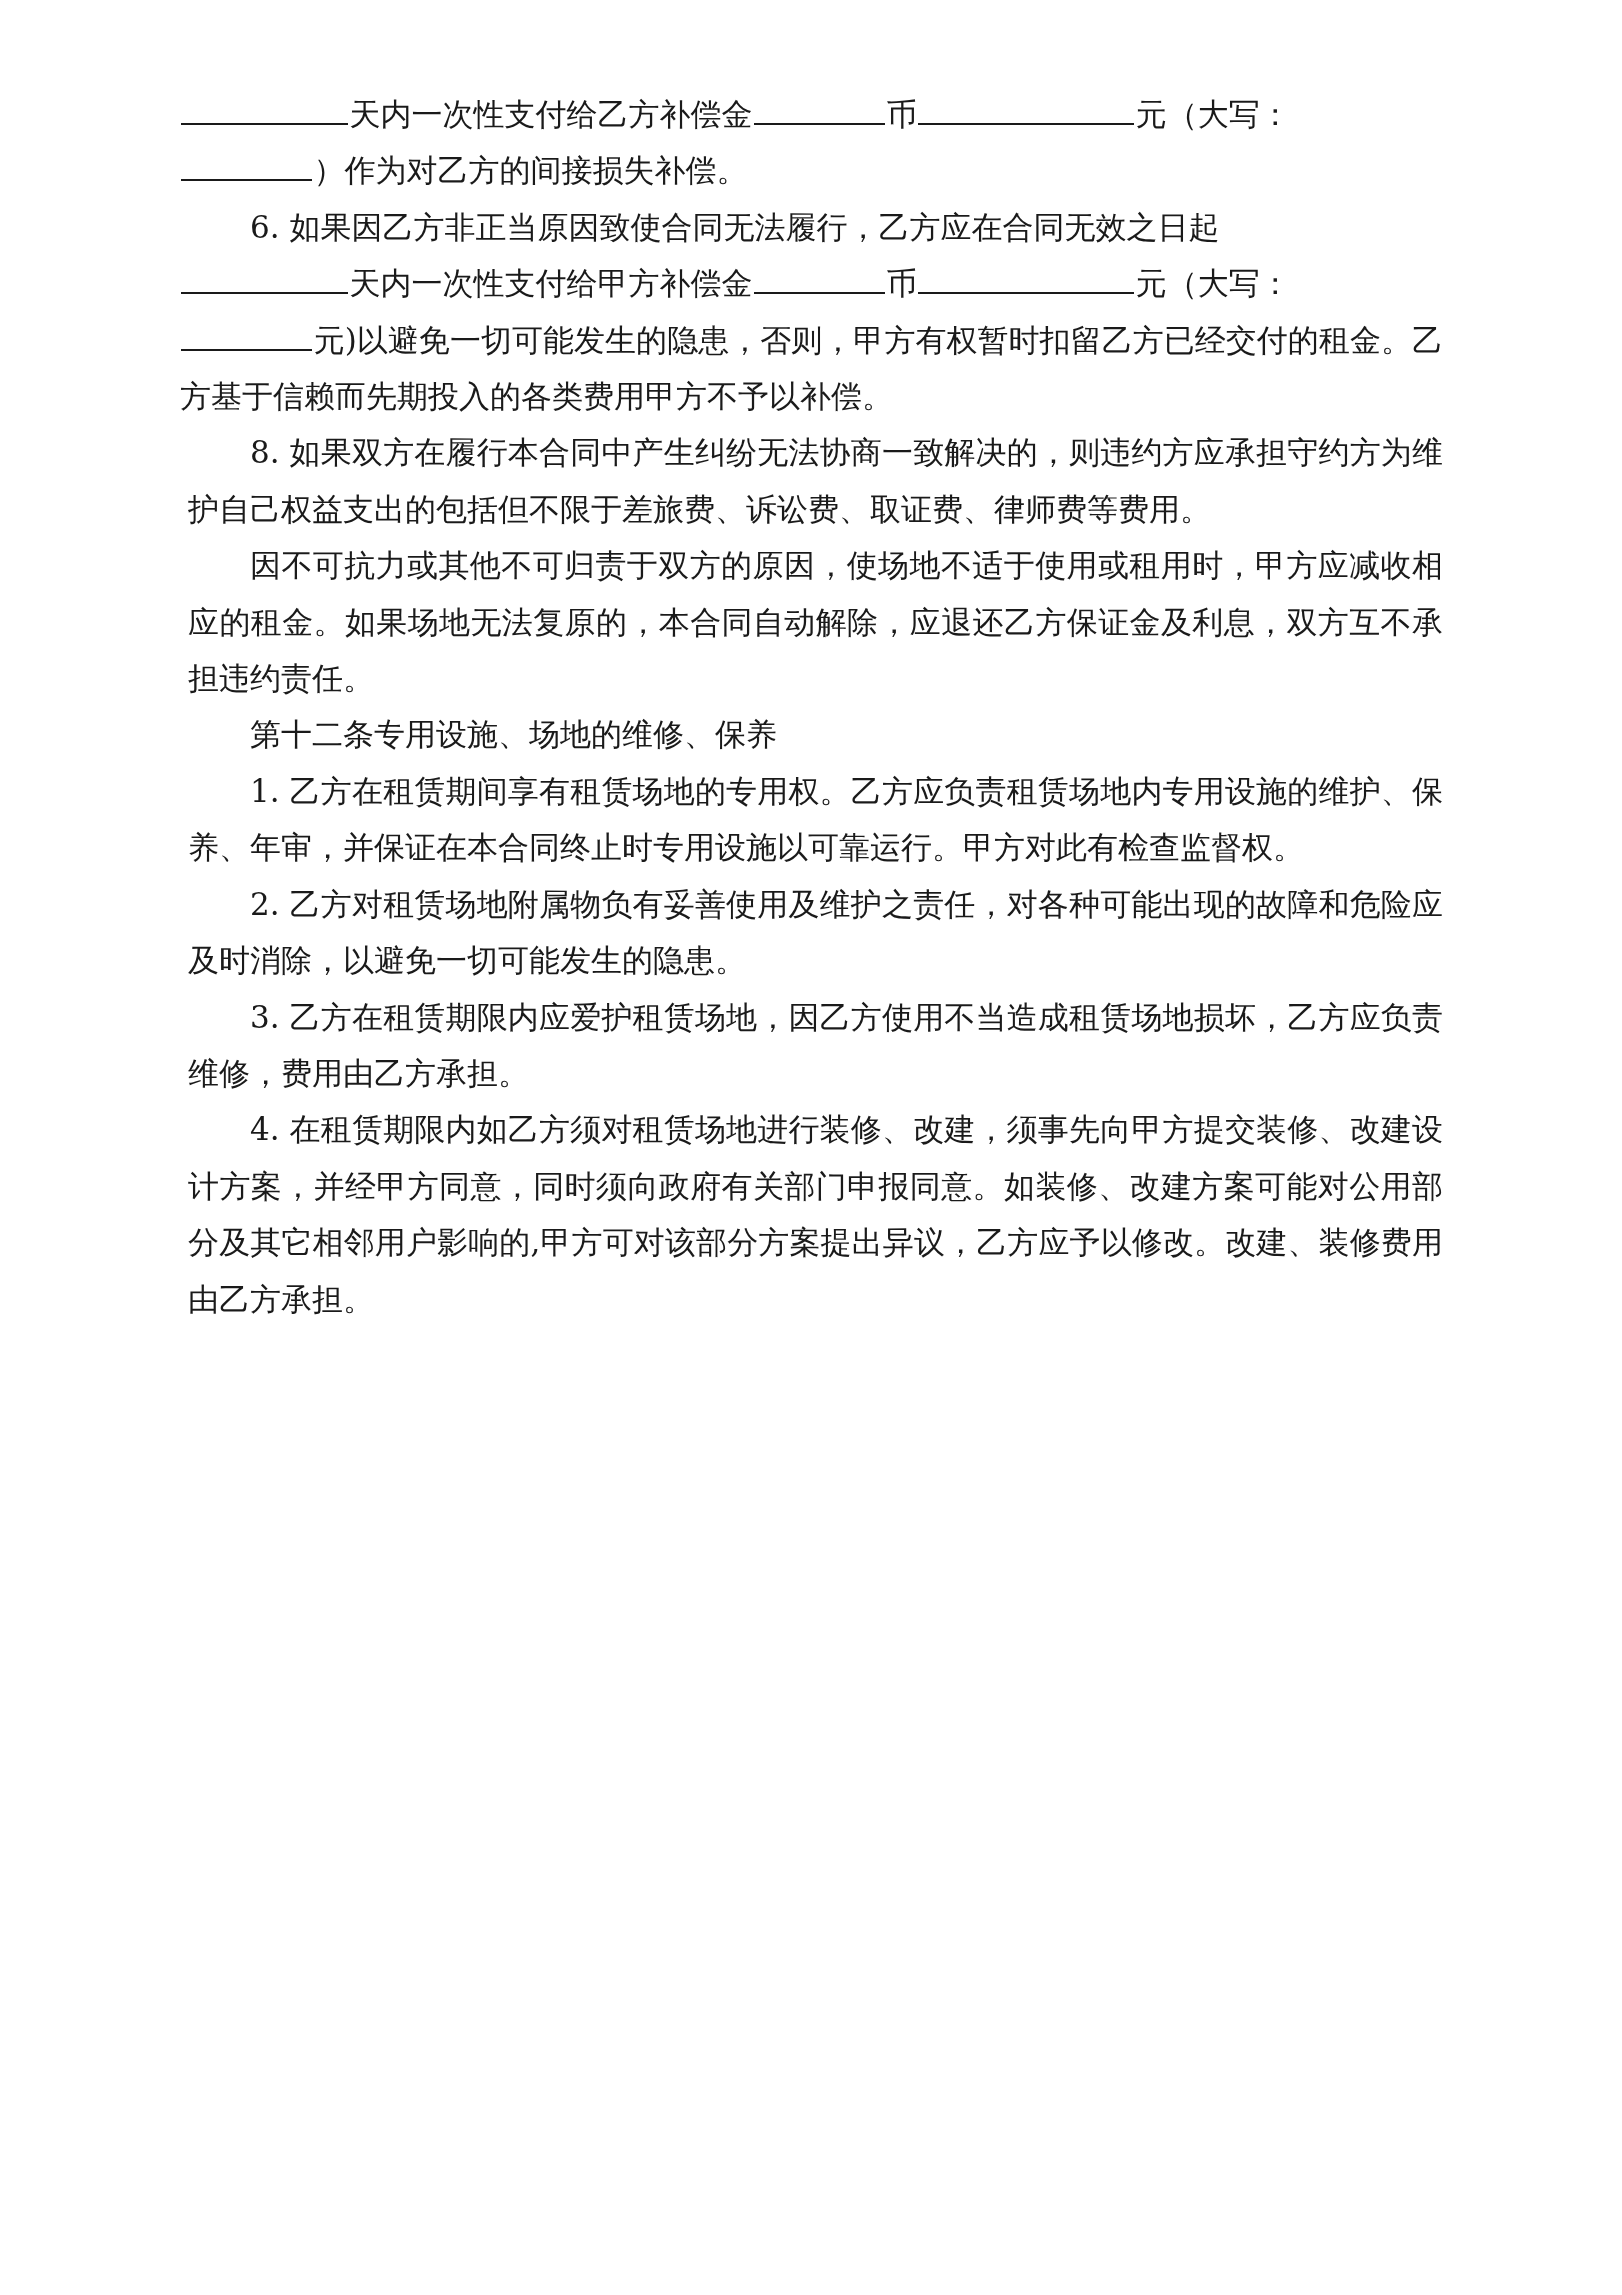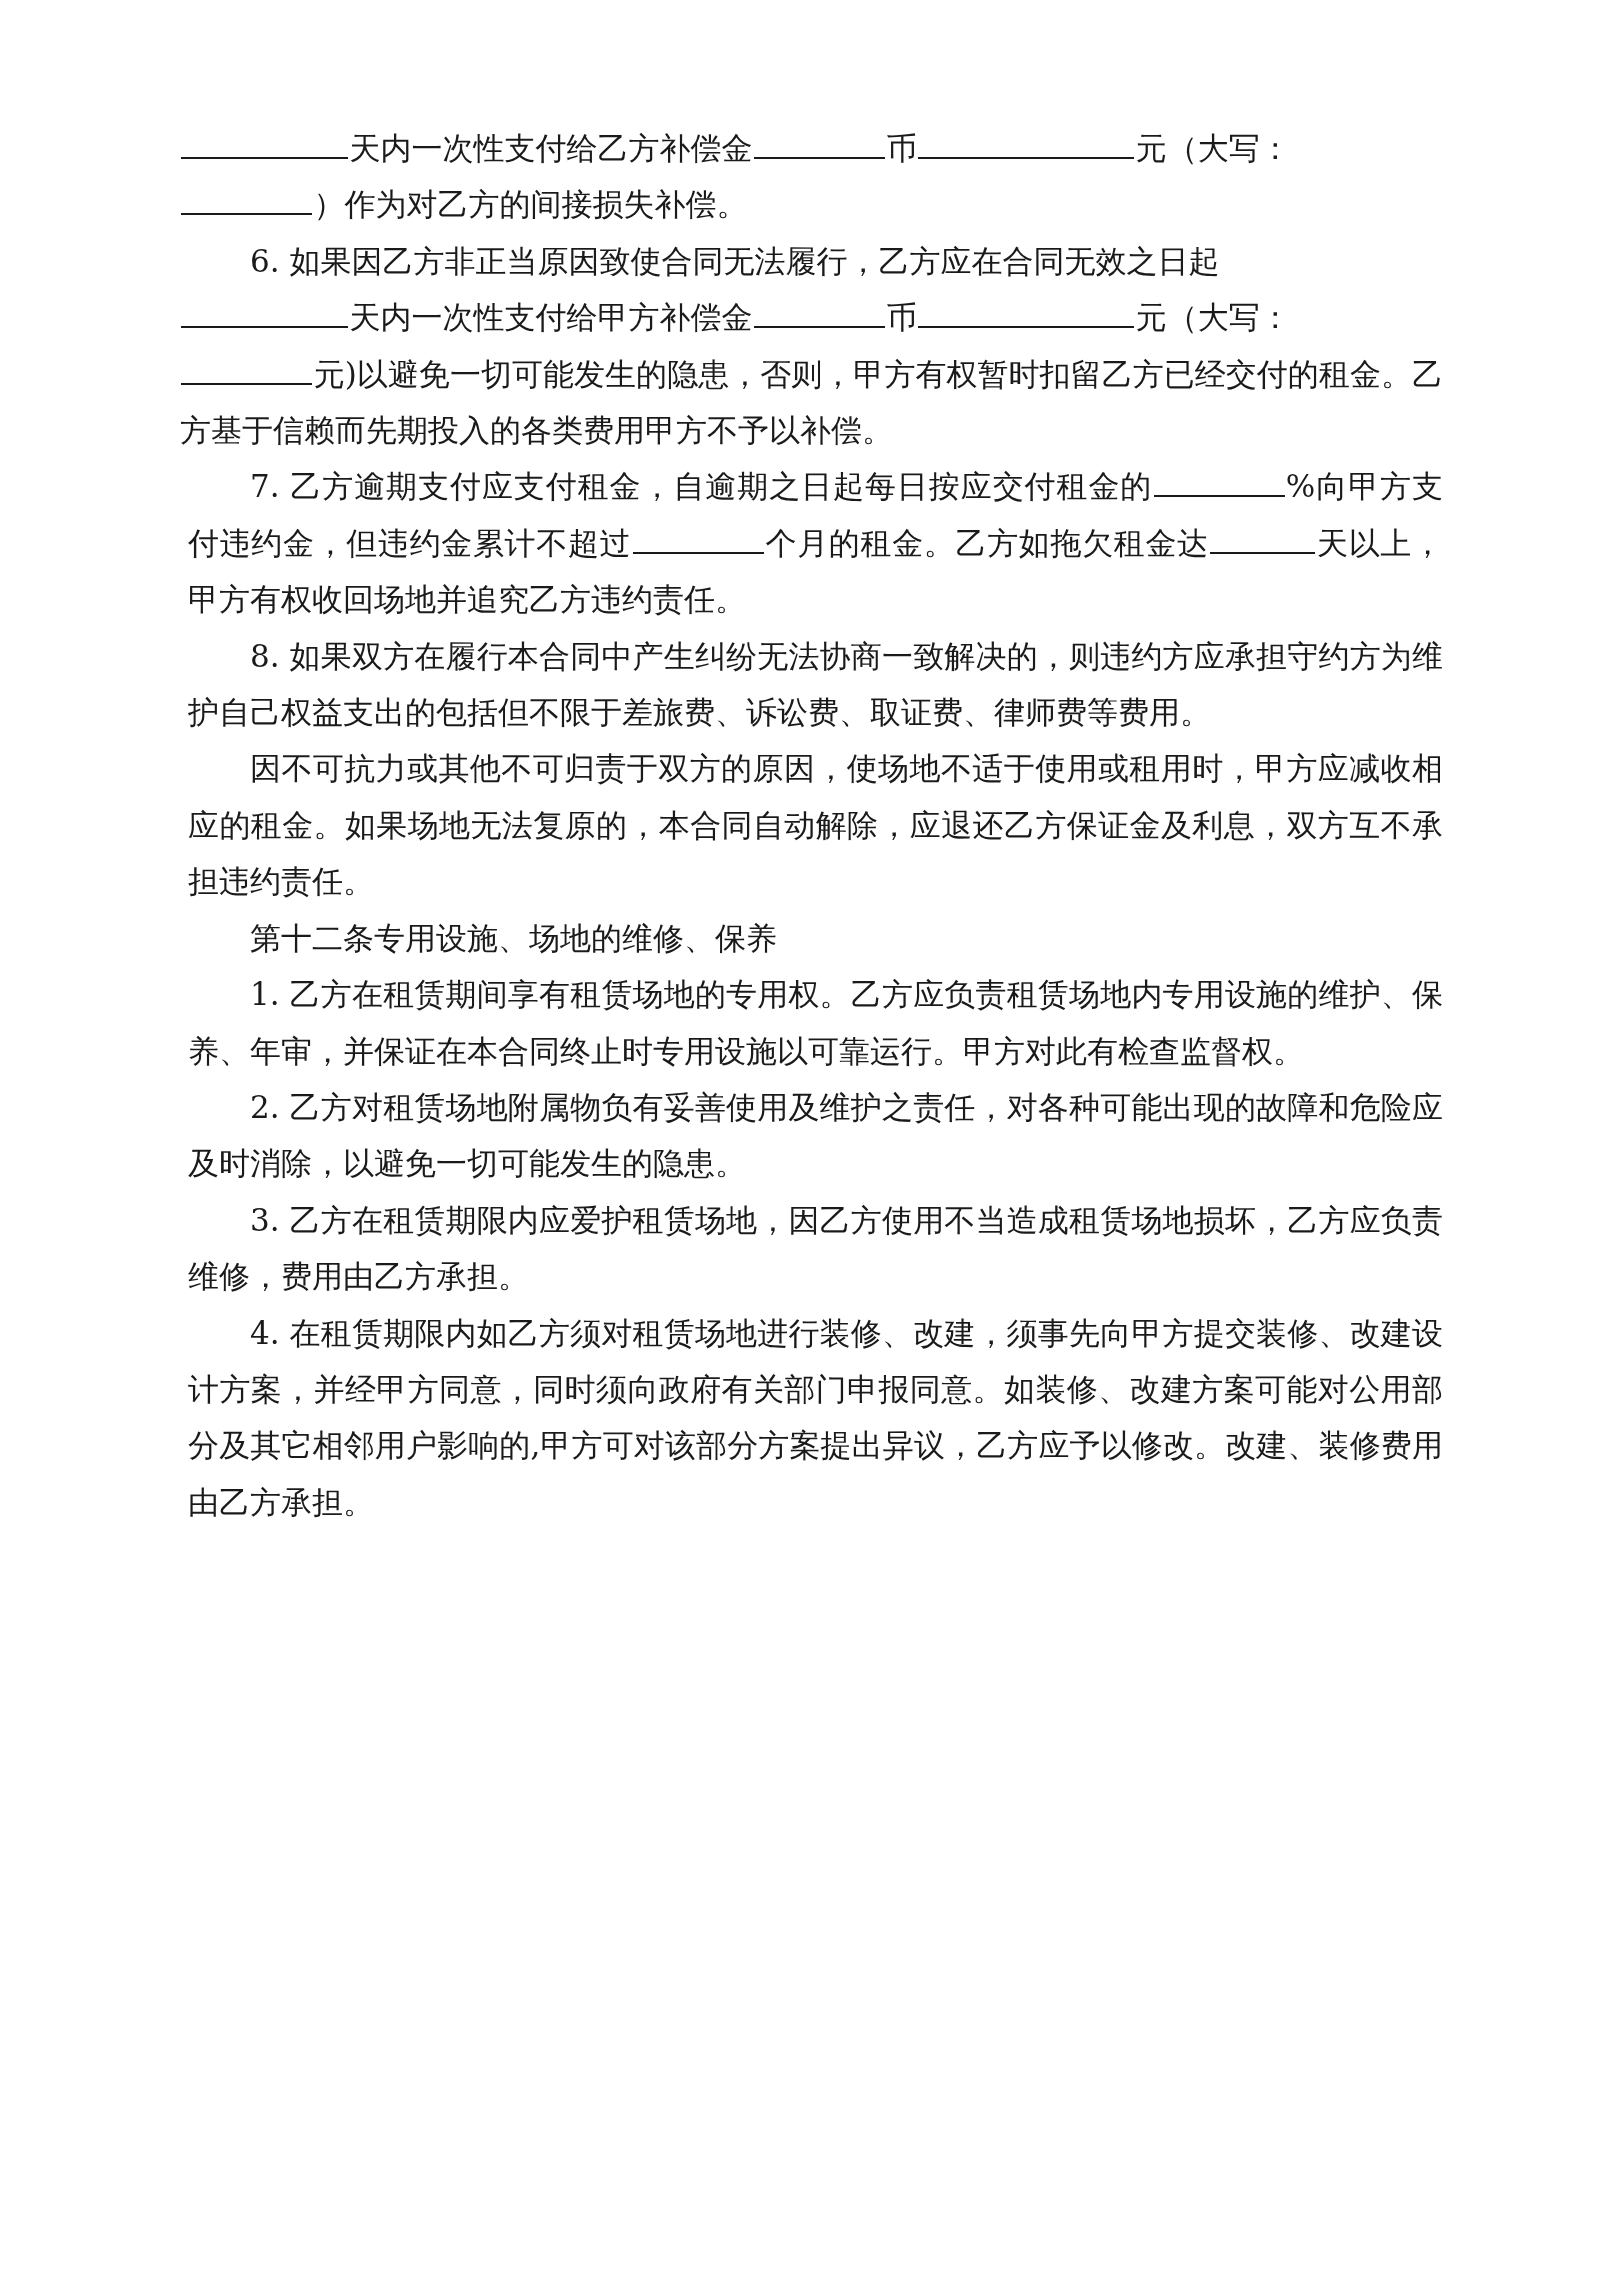--- a/index.html
+++ b/index.html
@@ -6,21 +6,21 @@
     margin: 0;
     padding: 0;
     background: #ffffff;
   }
   .page {
     width: 1623px;
     height: 2295px;
     background: #ffffff;
     position: relative;
     box-sizing: border-box;
-    padding: 120px 180px 0 180px;
+    padding: 86px 180px 0 180px;
     font-family: "DejaVu Serif", "Liberation Serif", serif;
   }
   .doc {
     font-size: 31px;
     line-height: 1.82;
     color: #1a1a1a;
     text-align: justify;
     text-justify: inter-ideograph;
   }
   p {
@@ -50,21 +50,20 @@
 </head>
 <body>
 
 <div class="page">
   <div class="doc" id="doc-root">
       <p class="noindent"><span class="blank b-lg"></span><span>天内一次性支付给乙方补偿金</span><span class="blank b-md"></span><span>币</span><span class="blank b-xl"></span><span>元（大写：</span></p>
       <p class="noindent"><span class="blank b-md"></span><span>）作为对乙方的间接损失补偿。</span></p>
       <p class="indent"><span>6. 如果因乙方非正当原因致使合同无法履行，乙方应在合同无效之日起</span></p>
       <p class="noindent"><span class="blank b-lg"></span><span>天内一次性支付给甲方补偿金</span><span class="blank b-md"></span><span>币</span><span class="blank b-xl"></span><span>元（大写：</span></p>
       <p class="noindent"><span class="blank b-md"></span><span>元)以避免一切可能发生的隐患，否则，甲方有权暂时扣留乙方已经交付的租金。乙方基于信赖而先期投入的各类费用甲方不予以补偿。</span></p>
-      <p class="indent"><span>7. 乙方逾期支付应支付租金，自逾期之日起每日按应交付租金的</span><span class="blank b-md"></span><span>%向甲方支付违约金，但违约金累计不超过</span><span class="blank b-md"></span><span>个月的租金。乙方如拖欠租金达</span><span class="blank b-sm"></span><span>天以上，甲方有权收回场地并追究乙方违约责任。</span></p>
       <p class="indent"><span>8. 如果双方在履行本合同中产生纠纷无法协商一致解决的，则违约方应承担守约方为维护自己权益支出的包括但不限于差旅费、诉讼费、取证费、律师费等费用。</span></p>
       <p class="indent"><span>因不可抗力或其他不可归责于双方的原因，使场地不适于使用或租用时，甲方应减收相应的租金。如果场地无法复原的，本合同自动解除，应退还乙方保证金及利息，双方互不承担违约责任。</span></p>
       <p class="indent"><span>第十二条专用设施、场地的维修、保养</span></p>
       <p class="indent"><span>1. 乙方在租赁期间享有租赁场地的专用权。乙方应负责租赁场地内专用设施的维护、保养、年审，并保证在本合同终止时专用设施以可靠运行。甲方对此有检查监督权。</span></p>
       <p class="indent"><span>2. 乙方对租赁场地附属物负有妥善使用及维护之责任，对各种可能出现的故障和危险应及时消除，以避免一切可能发生的隐患。</span></p>
       <p class="indent"><span>3. 乙方在租赁期限内应爱护租赁场地，因乙方使用不当造成租赁场地损坏，乙方应负责维修，费用由乙方承担。</span></p>
       <p class="indent"><span>4. 在租赁期限内如乙方须对租赁场地进行装修、改建，须事先向甲方提交装修、改建设计方案，并经甲方同意，同时须向政府有关部门申报同意。如装修、改建方案可能对公用部分及其它相邻用户影响的,甲方可对该部分方案提出异议，乙方应予以修改。改建、装修费用由乙方承担。</span></p>
     </div>
 </div>
 

